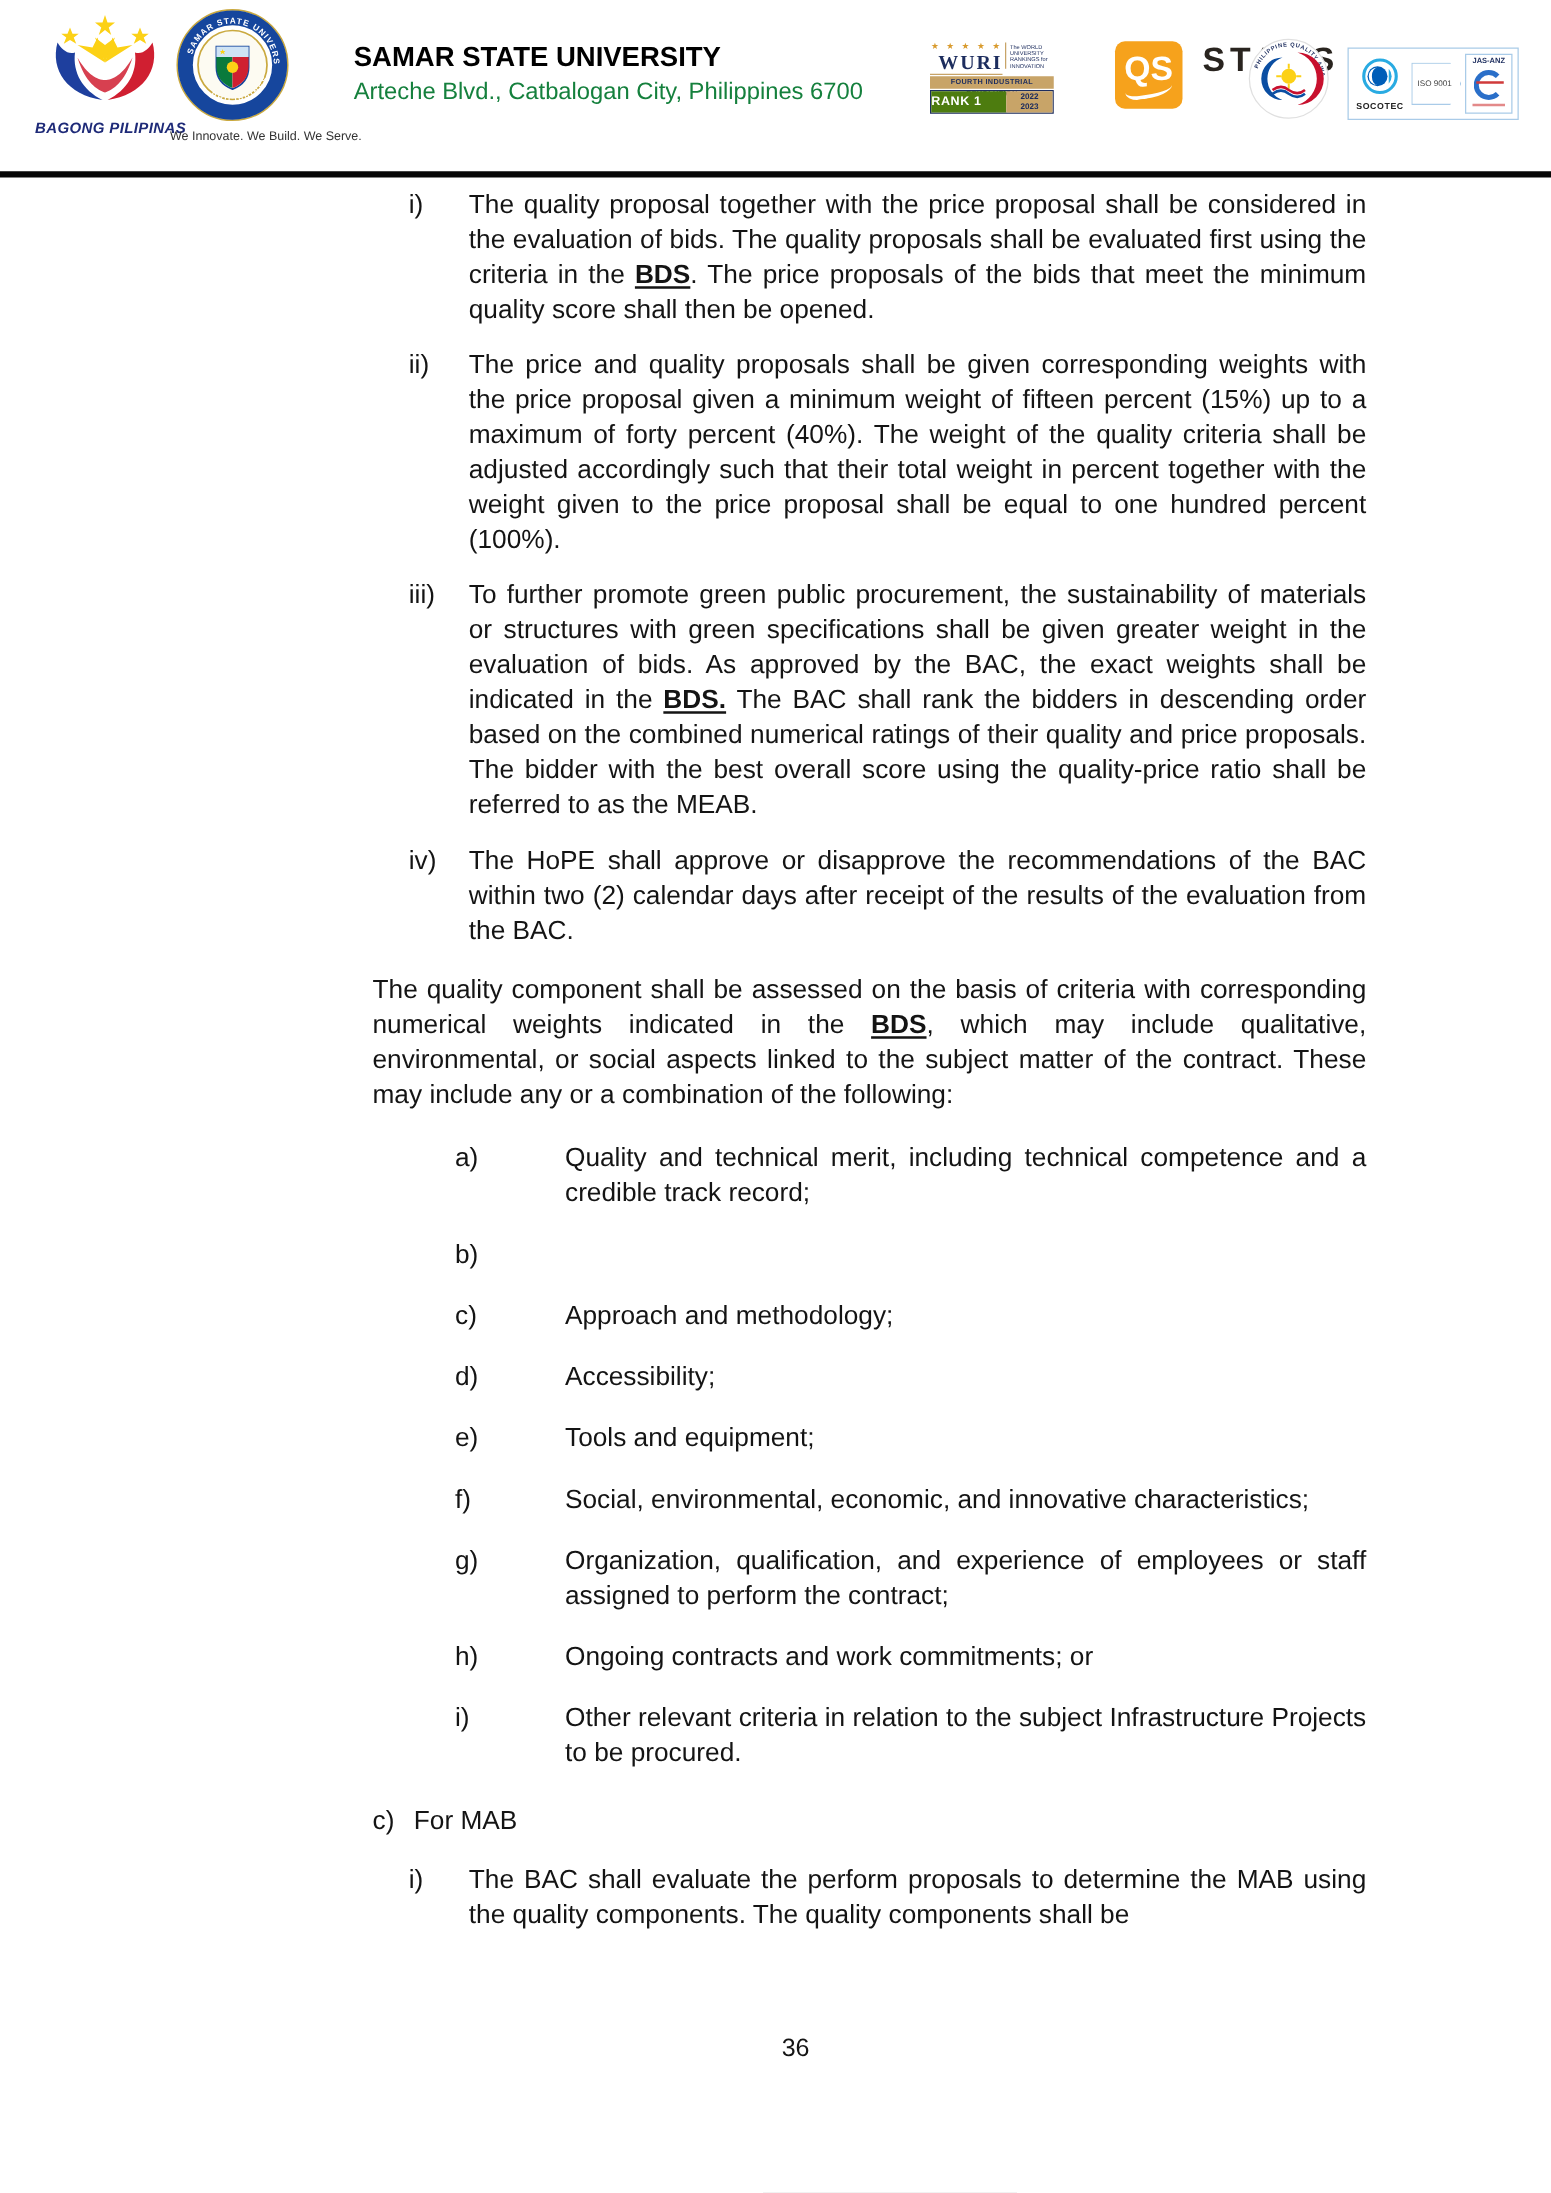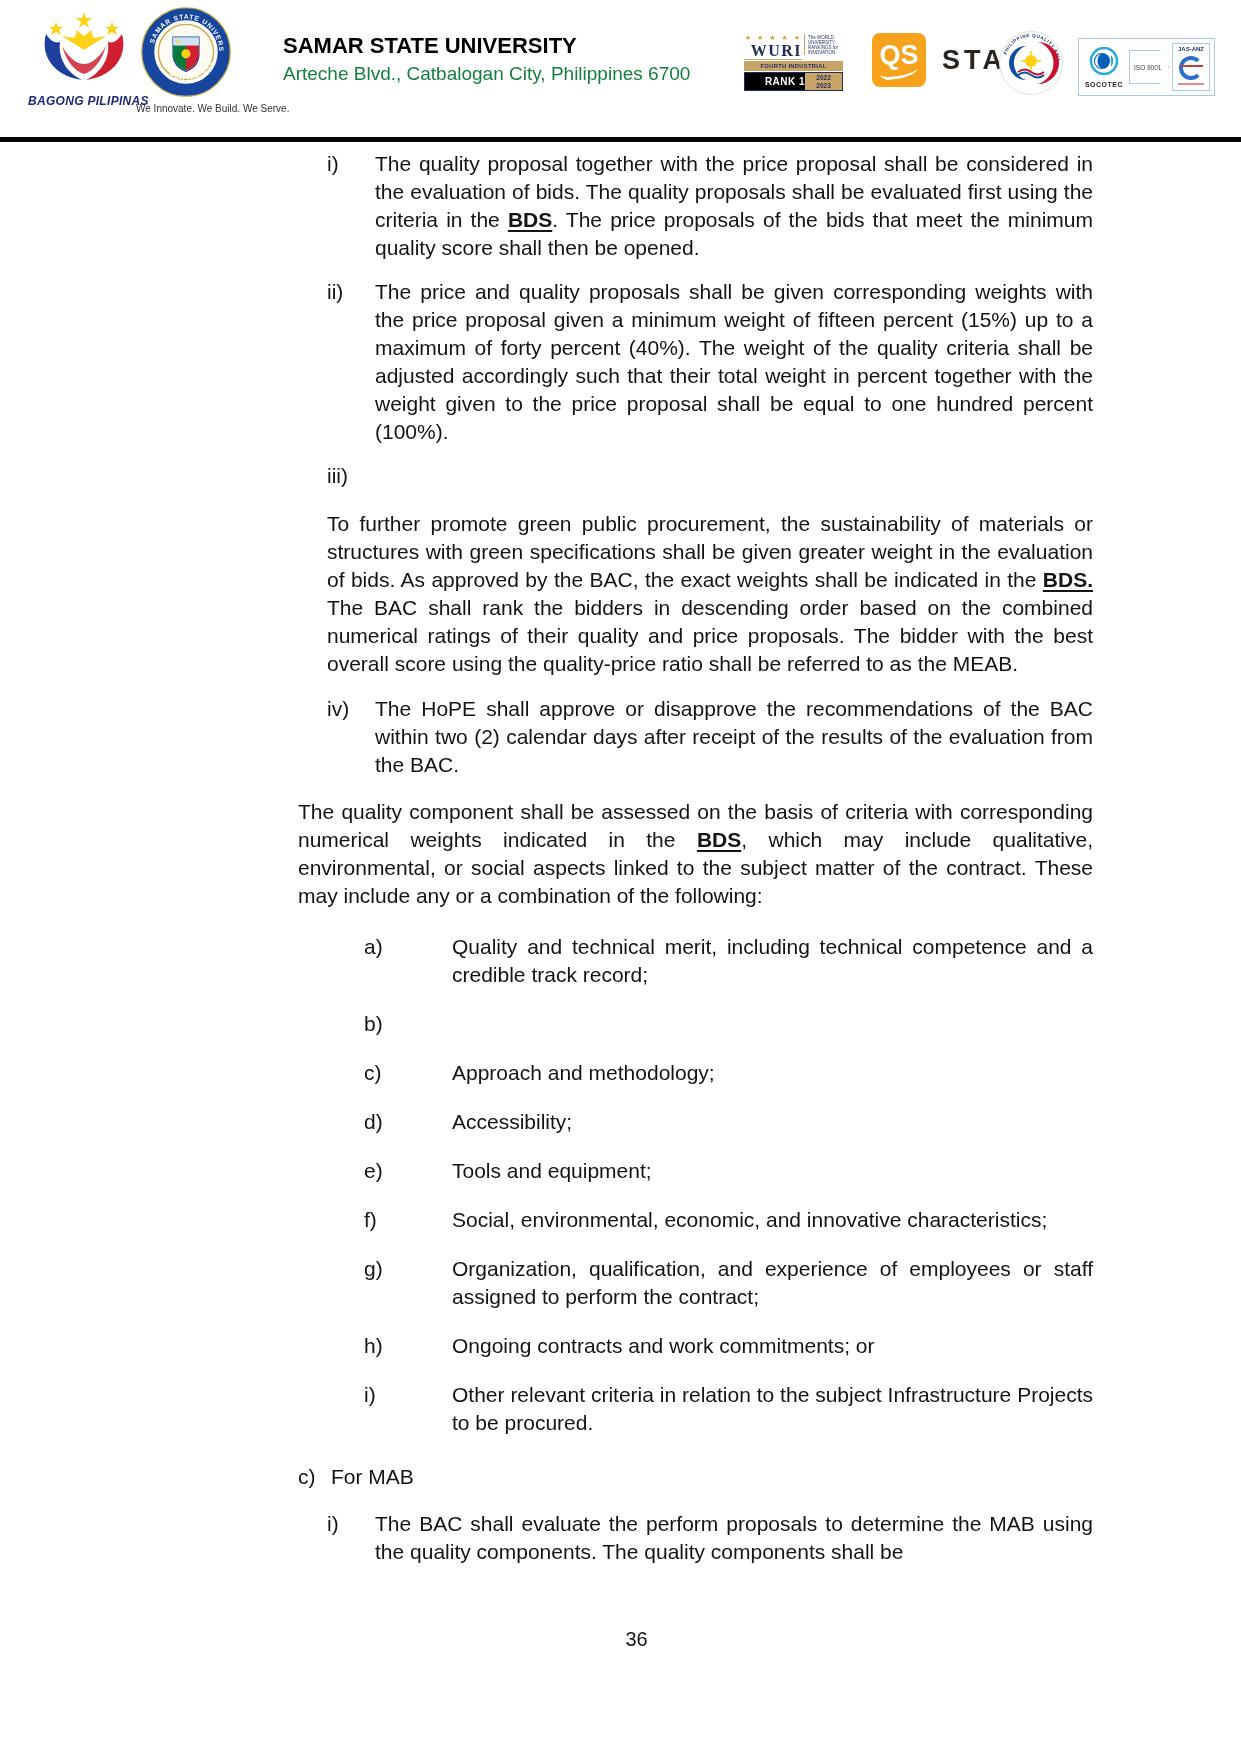--- a/index.html
+++ b/index.html
@@ -18,24 +18,24 @@
   .uni-addr{font-size:19px;color:#15803d;margin-top:4px;text-align:right;}
   
   .wuri{position:absolute;left:744px;top:34px;width:99px;font-family:"Liberation Sans",sans-serif;}
   .wuri-top{display:flex;align-items:flex-start;}
   .wuri-left{width:58px;text-align:right;}
   .wuri-stars{font-size:7px;color:#d99b2e;letter-spacing:2px;line-height:8px;}
   .wuri-word{font-family:"Liberation Serif",serif;font-size:16px;font-weight:bold;color:#1d2d5e;letter-spacing:1.5px;line-height:17px;border-bottom:1.5px solid #c8a468;}
   .wuri-side{flex:1;font-size:4.5px;line-height:5px;color:#1d2d5e;text-align:left;padding:1px 0 0 3px;border-left:1.5px solid #c8a468;margin-left:2px;}
   .wuri-bar{margin-top:1px;background:#c8a468;color:#1d2d5e;font-size:5.8px;font-weight:bold;text-align:center;line-height:10px;height:10px;letter-spacing:.3px;}
   .wuri-rank{display:flex;margin-top:1px;height:19px;border:1px solid #1d2d5e;box-sizing:border-box;}
-  .wuri-rank-left{flex:0 0 62%;background:#000000;color:#fff;font-size:10px;font-weight:800;text-align:right;line-height:17px;letter-spacing:.5px;}
+  .wuri-rank-left{flex:0 0 62%;background:#4d7c0f;color:#fff;font-size:10px;font-weight:800;text-align:left;line-height:17px;letter-spacing:.5px;}
   .wuri-years{flex:1;background:#c8a468;color:#1d2d5e;font-size:6.5px;font-weight:bold;line-height:8px;text-align:center;padding-top:1px;}
   
-  .qsbadge{position:absolute;left:872px;top:33px;display:flex;align-items:center;}
+  .qsbadge{position:absolute;left:892px;top:33px;display:flex;}
   .qs-box{width:54px;height:54px;background:#f6a21c;border-radius:8px;position:relative;color:#fff;}
   .qs-txt{position:absolute;top:7px;left:0;width:100%;text-align:center;font-size:27px;font-weight:800;letter-spacing:0;}
   .qs-swoosh{position:absolute;left:8px;bottom:8px;width:38px;height:10px;border-bottom:3px solid #fff;border-radius:0 0 100% 40%/0 0 100% 70%;transform:rotate(-6deg);}
   .stars-word{font-size:27px;font-weight:800;color:#29241f;letter-spacing:4px;margin-left:16px;}
   
   .pqa{position:absolute;left:998px;top:30px;}
   
   .socotec{position:absolute;left:1078px;top:38px;width:137px;height:58px;border:1.5px solid #a9cbe8;box-sizing:border-box;display:flex;align-items:center;background:#fff;}
   .soc-left{width:50px;text-align:center;}
   .soc-name{font-size:7px;font-weight:bold;color:#222;letter-spacing:.5px;margin-top:1px;}
@@ -194,21 +194,21 @@
     <div class="item roman">
       <div class="marker">i)</div>
       <div class="itext"><span>The quality proposal together with the price proposal shall be considered in the evaluation of bids. The quality proposals shall be evaluated first using the criteria in the </span><span class="bds">BDS</span><span>. The price proposals of the bids that meet the minimum quality score shall then be opened.</span></div>
     </div>
 
     <div class="item roman">
       <div class="marker">ii)</div>
       <div class="itext">The price and quality proposals shall be given corresponding weights with the price proposal given a minimum weight of fifteen percent (15%) up to a maximum of forty percent (40%). The weight of the quality criteria shall be adjusted accordingly such that their total weight in percent together with the weight given to the price proposal shall be equal to one hundred percent (100%).</div>
     </div>
 
-    <div class="item roman" style="margin-bottom:17px;flex-direction:column;">
+    <div class="item roman" style="margin-bottom:17px;">
       <div class="marker">iii)</div>
       <div class="itext"><span>To further promote green public procurement, the sustainability of materials or structures with green specifications shall be given greater weight in the evaluation of bids. As approved by the BAC, the exact weights shall be indicated in the </span><span class="bds">BDS.</span><span> The BAC shall rank the bidders in descending order based on the combined numerical ratings of their quality and price proposals. The bidder with the best overall score using the quality-price ratio shall be referred to as the MEAB.</span></div>
     </div>
 
     <div class="item roman" style="margin-bottom:0;">
       <div class="marker">iv)</div>
       <div class="itext">The HoPE shall approve or disapprove the recommendations of the BAC within two (2) calendar days after receipt of the results of the evaluation from the BAC.</div>
     </div>
 
     <div class="para"><span>The quality component shall be assessed on the basis of criteria with corresponding numerical weights indicated in the </span><span class="bds">BDS</span><span>, which may include qualitative, environmental, or social aspects linked to the subject matter of the contract. These may include any or a combination of the following:</span></div>

